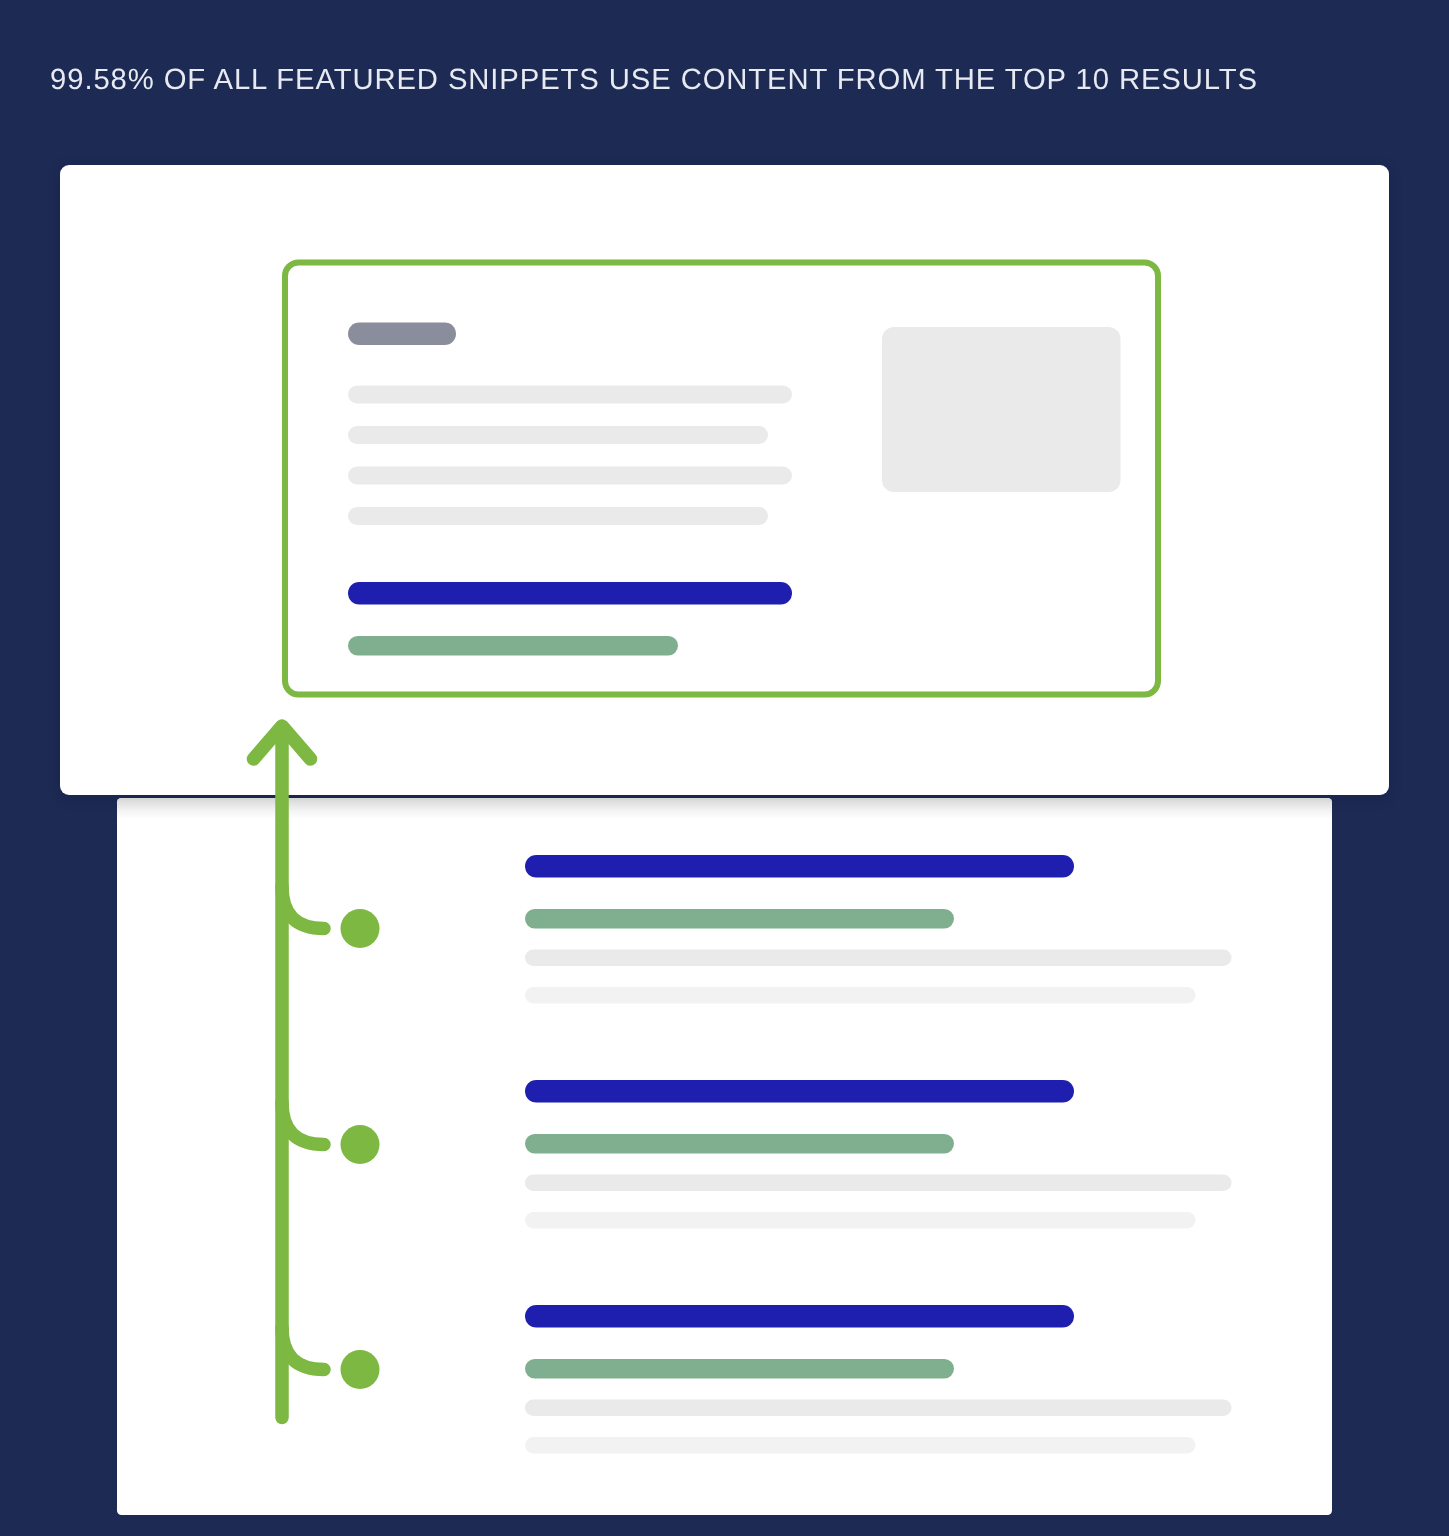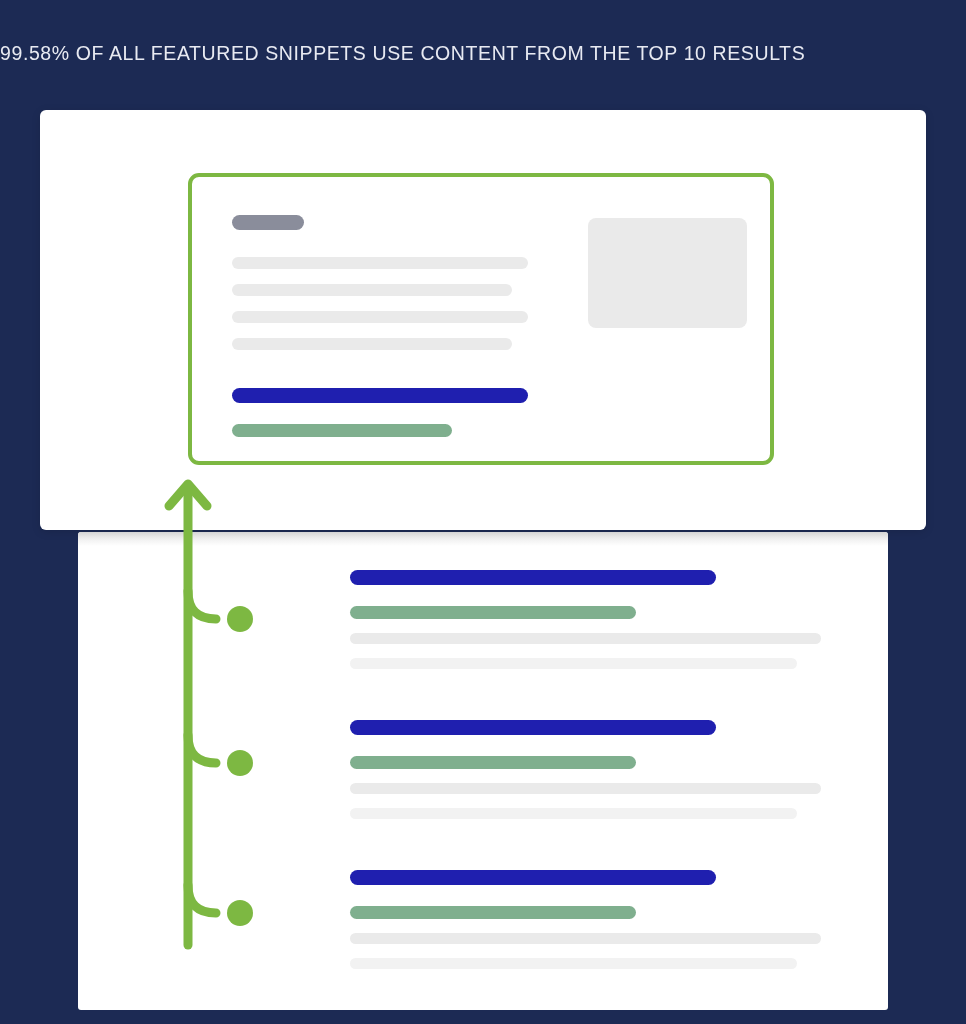--- a/index.html
+++ b/index.html
@@ -14,21 +14,21 @@
     overflow: hidden;
     position: relative;
   }
 
   
   #infographic-title {
     position: absolute;
     top: 42px;
     left: 0;
     width: 872px;
-    text-align: left;
+    text-align: center;
     color: #E8EAF2;
     font-size: 19.5px;
     letter-spacing: 0.6px;
     font-weight: 400;
     white-space: nowrap;
   }
 
   
   #serp-panel {
     position: absolute;

